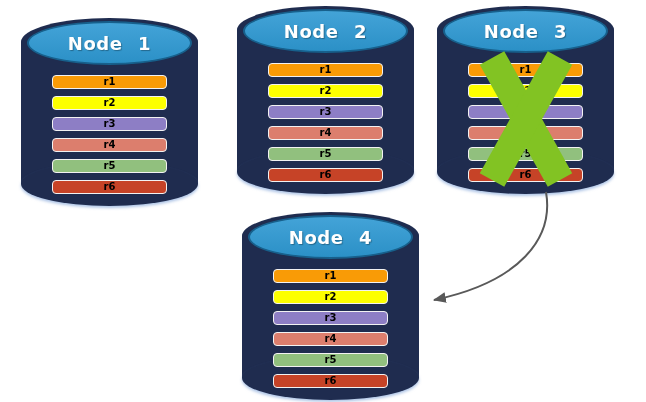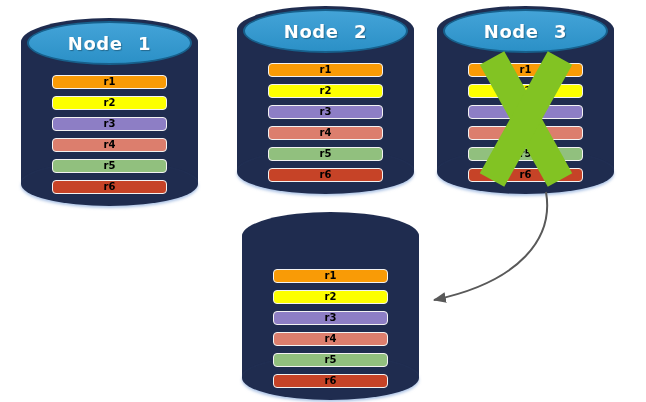--- a/index.html
+++ b/index.html
@@ -166,20 +166,23 @@
     <svg class="fail-x" viewBox="0 0 98 138" aria-hidden="true">
       <line x1="15" y1="8" x2="83" y2="130"></line>
       <line x1="83" y1="8" x2="15" y2="130"></line>
     </svg>
   </div>
 
   <div class="node" style="left:242px; top:212px;">
     <div class="cyl-rim"></div>
     <div class="cyl-body"></div>
     <div class="cyl-bottom"></div>
+    <div class="cyl-cap">
+      <span class="node-title">Node 4</span>
+    </div>
     <div class="rows">
       <div class="row" style="background-color: rgb(249, 155, 6);">r1</div>
       <div class="row" style="background-color: rgb(253, 255, 0);">r2</div>
       <div class="row" style="background-color: rgb(141, 126, 197);">r3</div>
       <div class="row" style="background-color: rgb(220, 126, 109);">r4</div>
       <div class="row" style="background-color: rgb(145, 192, 126);">r5</div>
       <div class="row" style="background-color: rgb(198, 67, 39);">r6</div>
     </div>
   </div>
 

